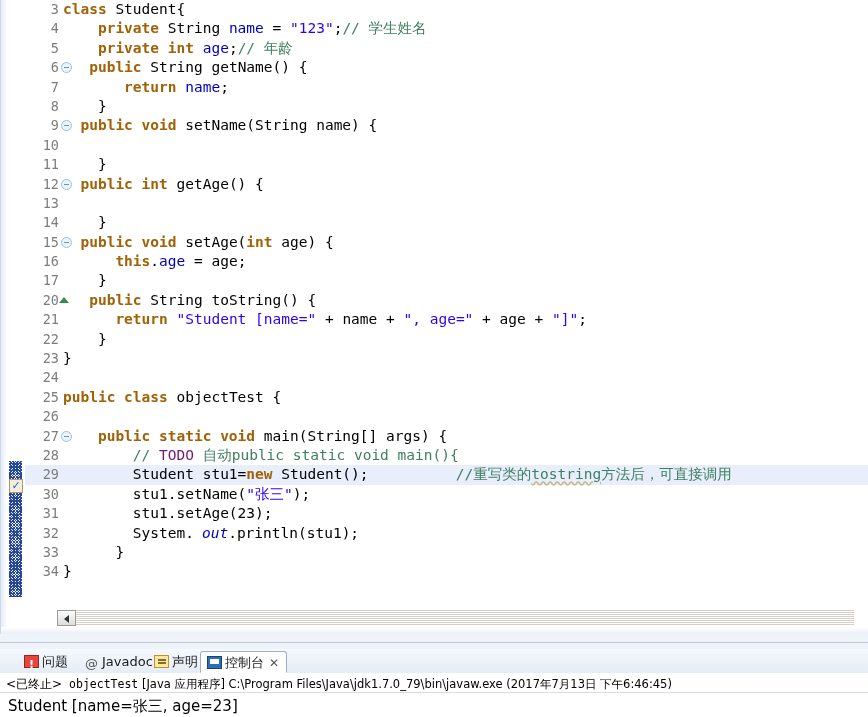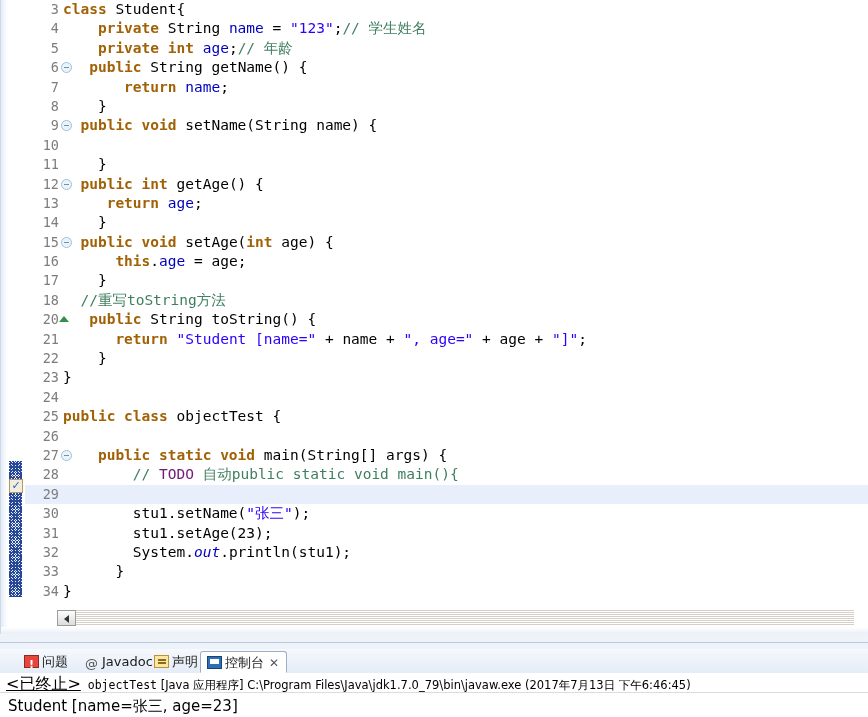--- a/index.html
+++ b/index.html
@@ -70,21 +70,21 @@
   }
   .txt{position:absolute;left:38px;top:0;}
 
   
   .kw{color:#a16207;font-weight:bold;}
   .str{color:#2a00ff;}
   .cmt{color:#3f7f5f;}
   .cmt-cn{color:#3f7f5f;font-family:"DejaVu Sans","Liberation Sans",sans-serif;}
   .todo{color:#701a75;font-weight:normal;}
   .fld{color:#0000c0;}
-  .stat{color:#0000c0;font-style:italic;}
+  .stat{color:#0000c0;font-style:italic;margin-left:8px;}
   .ann{color:#646464;}
   .pl{color:#000000;}
   .cn{font-family:"DejaVu Sans","Liberation Sans",sans-serif;}
   .wavy{text-decoration:underline;text-decoration-style:wavy;text-decoration-color:#c8b48a;}
 
   
   .hscroll{
     position:absolute;left:56px;bottom:8px;right:14px;height:16px;
     background-image:
       repeating-linear-gradient(0deg,#ffffff 0 1px,#d4d0c8 1px 2px),
@@ -144,21 +144,21 @@
     font-family:"DejaVu Sans","Liberation Sans",sans-serif;
   }
   .console-body{
     position:absolute;left:0;top:24px;width:868px;height:52px;background:#ffffff;
   }
   .run-line{
     position:absolute;left:6px;top:2px;right:0;height:18px;line-height:18px;
     font-family:"DejaVu Sans Mono","Liberation Mono",monospace;
     font-size:11.5px;color:#000;white-space:pre;
   }
-  .run-line .term{text-decoration:underline;font-family:"DejaVu Sans","Liberation Sans",sans-serif;font-size:16px;}
+  .run-line .term{font-family:"DejaVu Sans","Liberation Sans",sans-serif;font-size:12px;}
   .run-line .zh{font-family:"DejaVu Sans","Liberation Sans",sans-serif;}
   .out-line{
     position:absolute;left:8px;top:22px;right:0;height:22px;line-height:22px;
     font-family:"DejaVu Sans Mono","Liberation Mono",monospace;
     font-size:15px;color:#000;white-space:pre;
   }
   .out-line .zh{font-family:"DejaVu Sans","Liberation Sans",sans-serif;}
   .console-rule{
     position:absolute;left:0;top:19px;width:868px;height:1px;background:#d8dde4;
   }
@@ -186,52 +186,51 @@
       <div class="line"><span class="ln">8</span><span class="txt"><span class="pl">    }</span></span></div>
 
       <div class="line"><span class="ln">9</span><span class="fold"></span><span class="txt"><span class="pl">  </span><span class="kw">public void</span> <span class="pl">setName(String name) {</span></span></div>
 
       <div class="line"><span class="ln">10</span></div>
 
       <div class="line"><span class="ln">11</span><span class="txt"><span class="pl">    }</span></span></div>
 
       <div class="line"><span class="ln">12</span><span class="fold"></span><span class="txt"><span class="pl">  </span><span class="kw">public int</span> <span class="pl">getAge() {</span></span></div>
 
-      <div class="line"><span class="ln">13</span><span class="txt"><span class="pl">     </span><span class="kw">return</span> <span class="fld">age</span><span class="pl">;</span></span></div>
+      <div class="line"><span class="ln">13</span></div>
 
       <div class="line"><span class="ln">14</span><span class="txt"><span class="pl">    }</span></span></div>
 
       <div class="line"><span class="ln">15</span><span class="fold"></span><span class="txt"><span class="pl">  </span><span class="kw">public void</span> <span class="pl">setAge(</span><span class="kw">int</span><span class="pl"> age) {</span></span></div>
 
       <div class="line"><span class="ln">16</span><span class="txt"><span class="pl">      </span><span class="kw">this</span><span class="pl">.</span><span class="fld">age</span><span class="pl"> = age;</span></span></div>
 
       <div class="line"><span class="ln">17</span><span class="txt"><span class="pl">    }</span></span></div>
 
-      <div class="line"><span class="ln">18</span><span class="txt"><span class="cmt">  //</span><span class="cmt-cn">重写</span><span class="cmt">toString</span><span class="cmt-cn">方法</span></span></div>
 
 
       <div class="line"><span class="ln">20</span><span class="foldend"></span><span class="txt"><span class="pl">   </span><span class="kw">public</span> <span class="pl">String toString() {</span></span></div>
 
       <div class="line"><span class="ln">21</span><span class="txt"><span class="pl">      </span><span class="kw">return</span> <span class="str">"Student [name="</span><span class="pl"> + name + </span><span class="str">", age="</span><span class="pl"> + age + </span><span class="str">"]"</span><span class="pl">;</span></span></div>
 
       <div class="line"><span class="ln">22</span><span class="txt"><span class="pl">    }</span></span></div>
 
       <div class="line"><span class="ln">23</span><span class="txt"><span class="pl">}</span></span></div>
 
       <div class="line"><span class="ln">24</span><span class="txt"></span></div>
 
       <div class="line"><span class="ln">25</span><span class="txt"><span class="kw">public class</span> <span class="pl">objectTest {</span></span></div>
 
       <div class="line"><span class="ln">26</span><span class="txt"></span></div>
 
       <div class="line"><span class="ln">27</span><span class="fold"></span><span class="txt"><span class="pl">    </span><span class="kw">public static void</span> <span class="pl">main(String[] args) {</span></span></div>
 
       <div class="line"><span class="ln">28</span><span class="txt"><span class="pl">        </span><span class="cmt">// </span><span class="todo">TODO</span><span class="cmt"> </span><span class="cmt-cn">自动</span><span class="cmt">public static void main(){</span></span></div>
 
-      <div class="line cur"><span class="ln">29</span></div>
+      <div class="line cur"><span class="ln">29</span><span class="txt"><span class="pl">        Student stu1=</span><span class="kw">new</span><span class="pl"> Student();          </span><span class="cmt">//</span><span class="cmt-cn">重写类的</span><span class="cmt wavy">tostring</span><span class="cmt-cn">方法后，可直接调用</span></span></div>
 
       <div class="line"><span class="ln">30</span><span class="txt"><span class="pl">        stu1.setName(</span><span class="str">"</span><span class="str cn">张三</span><span class="str">"</span><span class="pl">);</span></span></div>
 
       <div class="line"><span class="ln">31</span><span class="txt"><span class="pl">        stu1.setAge(23);</span></span></div>
 
       <div class="line"><span class="ln">32</span><span class="txt"><span class="pl">        System.</span><span class="stat">out</span><span class="pl">.println(stu1);</span></span></div>
 
       <div class="line"><span class="ln">33</span><span class="txt"><span class="pl">      }</span></span></div>
 
       <div class="line"><span class="ln">34</span><span class="txt"><span class="pl">}</span></span></div>

